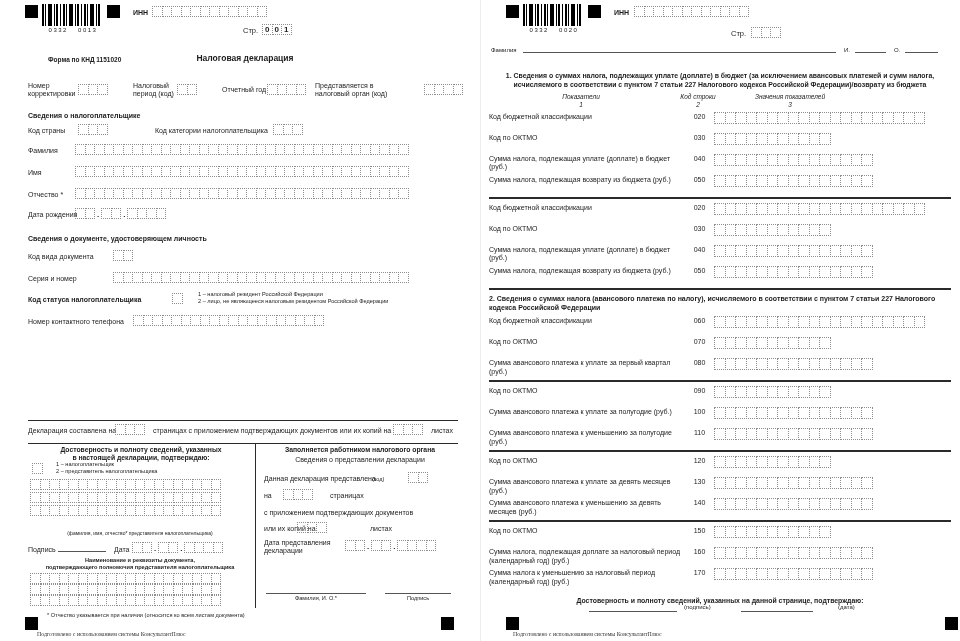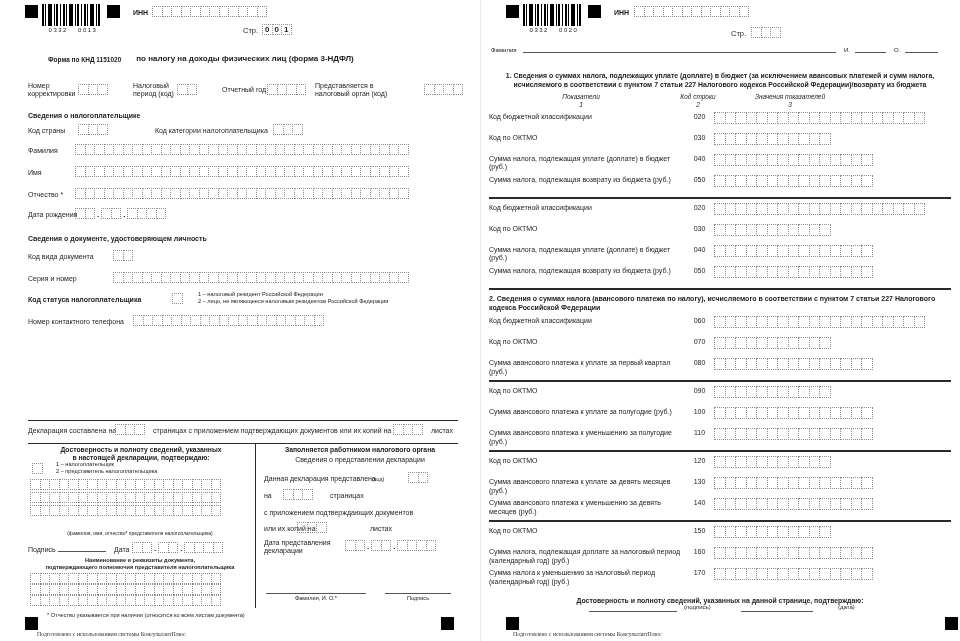--- a/index.html
+++ b/index.html
@@ -71,21 +71,21 @@
 
   <span class="abs lbl" style="left:243px;top:27px;font-size:7.5px">Стр.</span>
   <span class="abs cells" style="left:262px;top:24px">
       <span class="cell">0</span>
       <span class="cell">0</span>
       <span class="cell">1</span>
     </span>
 
   <div class="abs lbl b" style="left:48px;top:56px;font-size:6.5px">Форма по КНД 1151020</div>
   <div class="abs ctr" style="left:60px;top:53px;width:370px">
-    <div class="b" style="font-size:8px;margin-top:1px">по налогу на доходы физических лиц (форма 3-НДФЛ)</div>
+    <div class="b" style="font-size:8.5px">Налоговая декларация</div>
   </div>
 
   <div class="abs lbl" style="left:28px;top:82px;width:46px">Номер корректировки</div>
   <span class="abs cells" style="left:78px;top:84px">
       <span class="cell"></span>
       <span class="cell"></span>
       <span class="cell"></span>
     </span>
   <div class="abs lbl" style="left:133px;top:82px;width:42px">Налоговый период (код)</div>
   <span class="abs cells" style="left:177px;top:84px">

